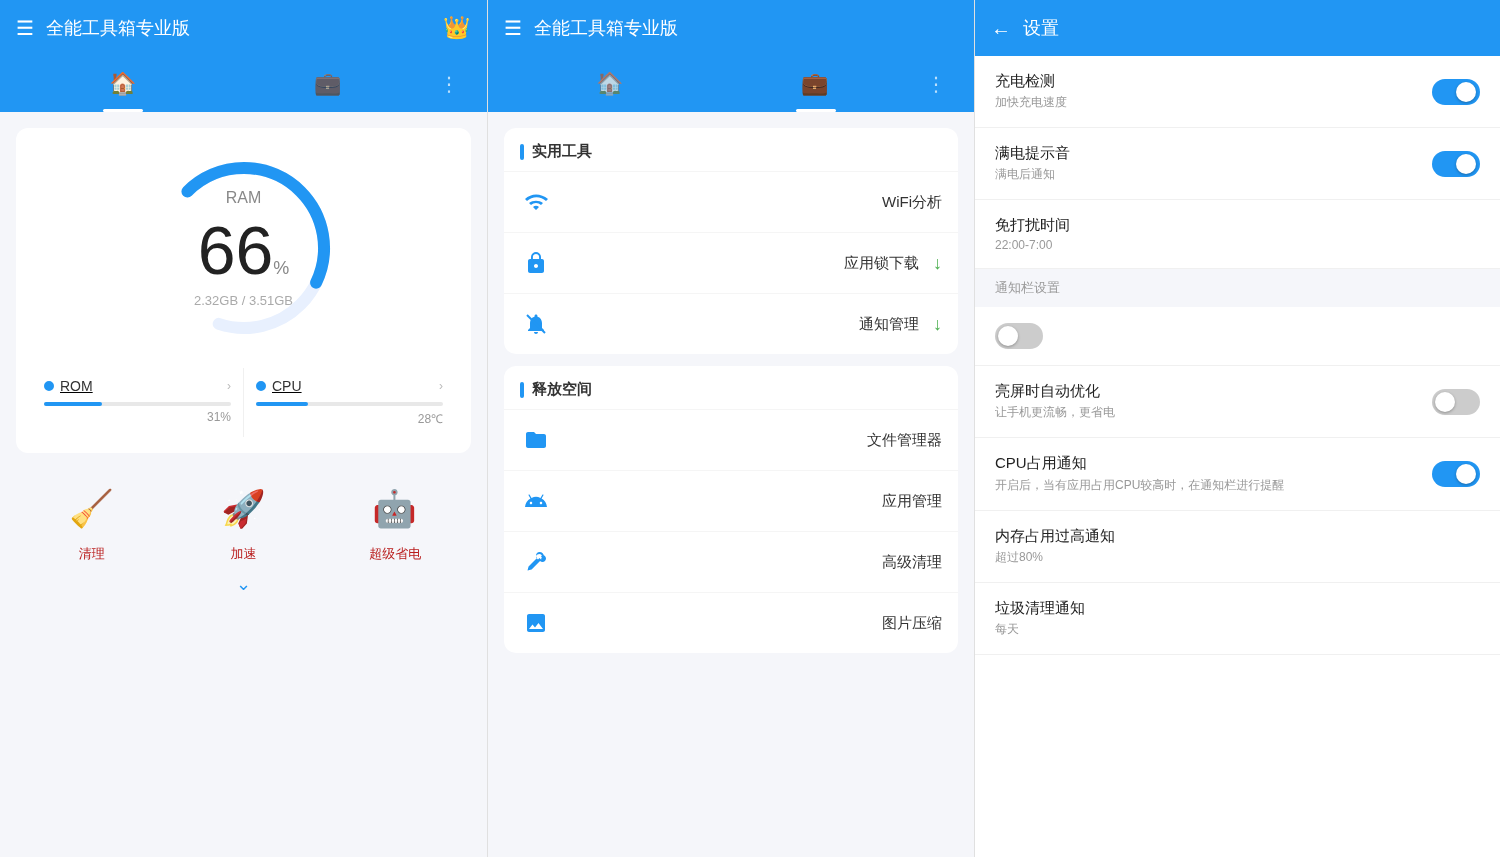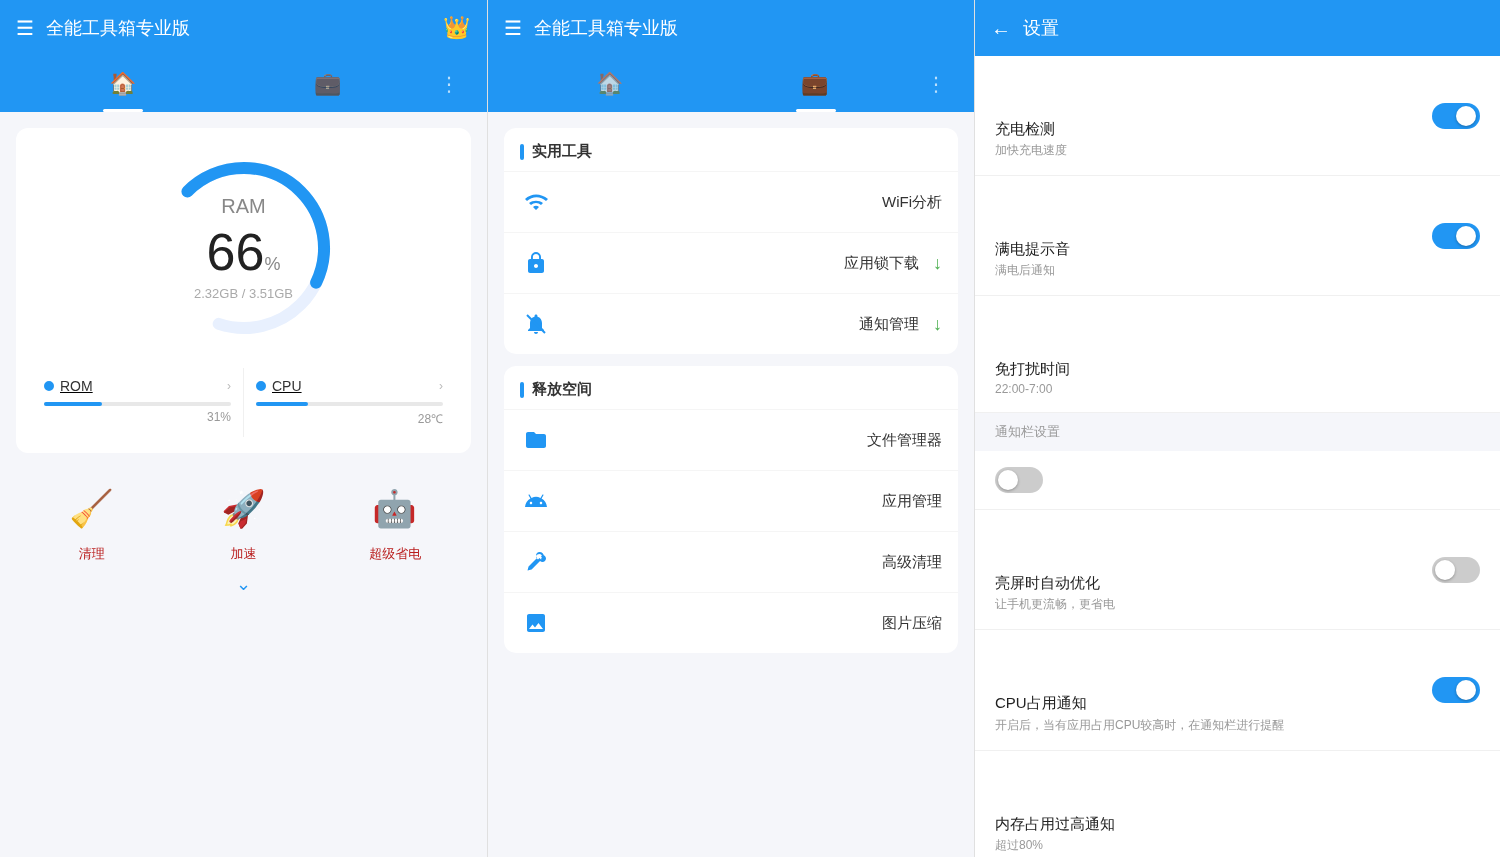--- a/index.html
+++ b/index.html
@@ -134,21 +134,21 @@
       transition: stroke-dashoffset 0.5s;
     }
     .gauge-center {
       position: absolute;
       top: 50%;
       left: 50%;
       transform: translate(-50%, -50%);
       text-align: center;
     }
     .gauge-label {
-      font-size: 20px;
+      font-size: 16px;
       color: #888;
       margin-bottom: 4px;
     }
     .gauge-sub {
       font-size: 13px;
       color: #aaa;
       margin-top: 4px;
     }
 
     
@@ -322,21 +322,20 @@
     }
     .settings-item {
       display: flex;
       align-items: center;
       padding: 16px 20px;
       border-bottom: 1px solid #f0f0f0;
       background: white;
     }
     .settings-info {
       flex: 1;
-      margin-top: 48px;
     }
     .settings-name {
       font-size: 15px;
       color: #222;
       font-weight: 500;
       margin-bottom: 3px;
     }
     .settings-desc {
       font-size: 12px;
       color: #999;
@@ -409,21 +408,21 @@
       <div class="gauge-container">
         <svg class="gauge-svg" viewBox="0 0 200 200">
 
           <circle class="gauge-bg" cx="100" cy="100" r="80" stroke-dasharray="339.3 471.2" stroke-dashoffset="0"></circle>
 
           <circle class="gauge-fill" cx="100" cy="100" r="80" stroke-dasharray="223.9 471.2" stroke-dashoffset="0"></circle>
         </svg>
         <div class="gauge-center">
           <div class="gauge-label">RAM</div>
           <div>
-            <span style="font-size:52px;font-weight:300;color:#222;">66</span><span style="font-size:18px;color:#888;">%</span>
+            <span style="font-size:68px;font-weight:300;color:#222;">66</span><span style="font-size:18px;color:#888;">%</span>
           </div>
           <div class="gauge-sub">2.32GB / 3.51GB</div>
         </div>
       </div>
 
       <div class="stats-row">
         <div class="stat-item">
           <div class="stat-header">
             <div class="stat-name-row">
               <span class="stat-dot"></span>

